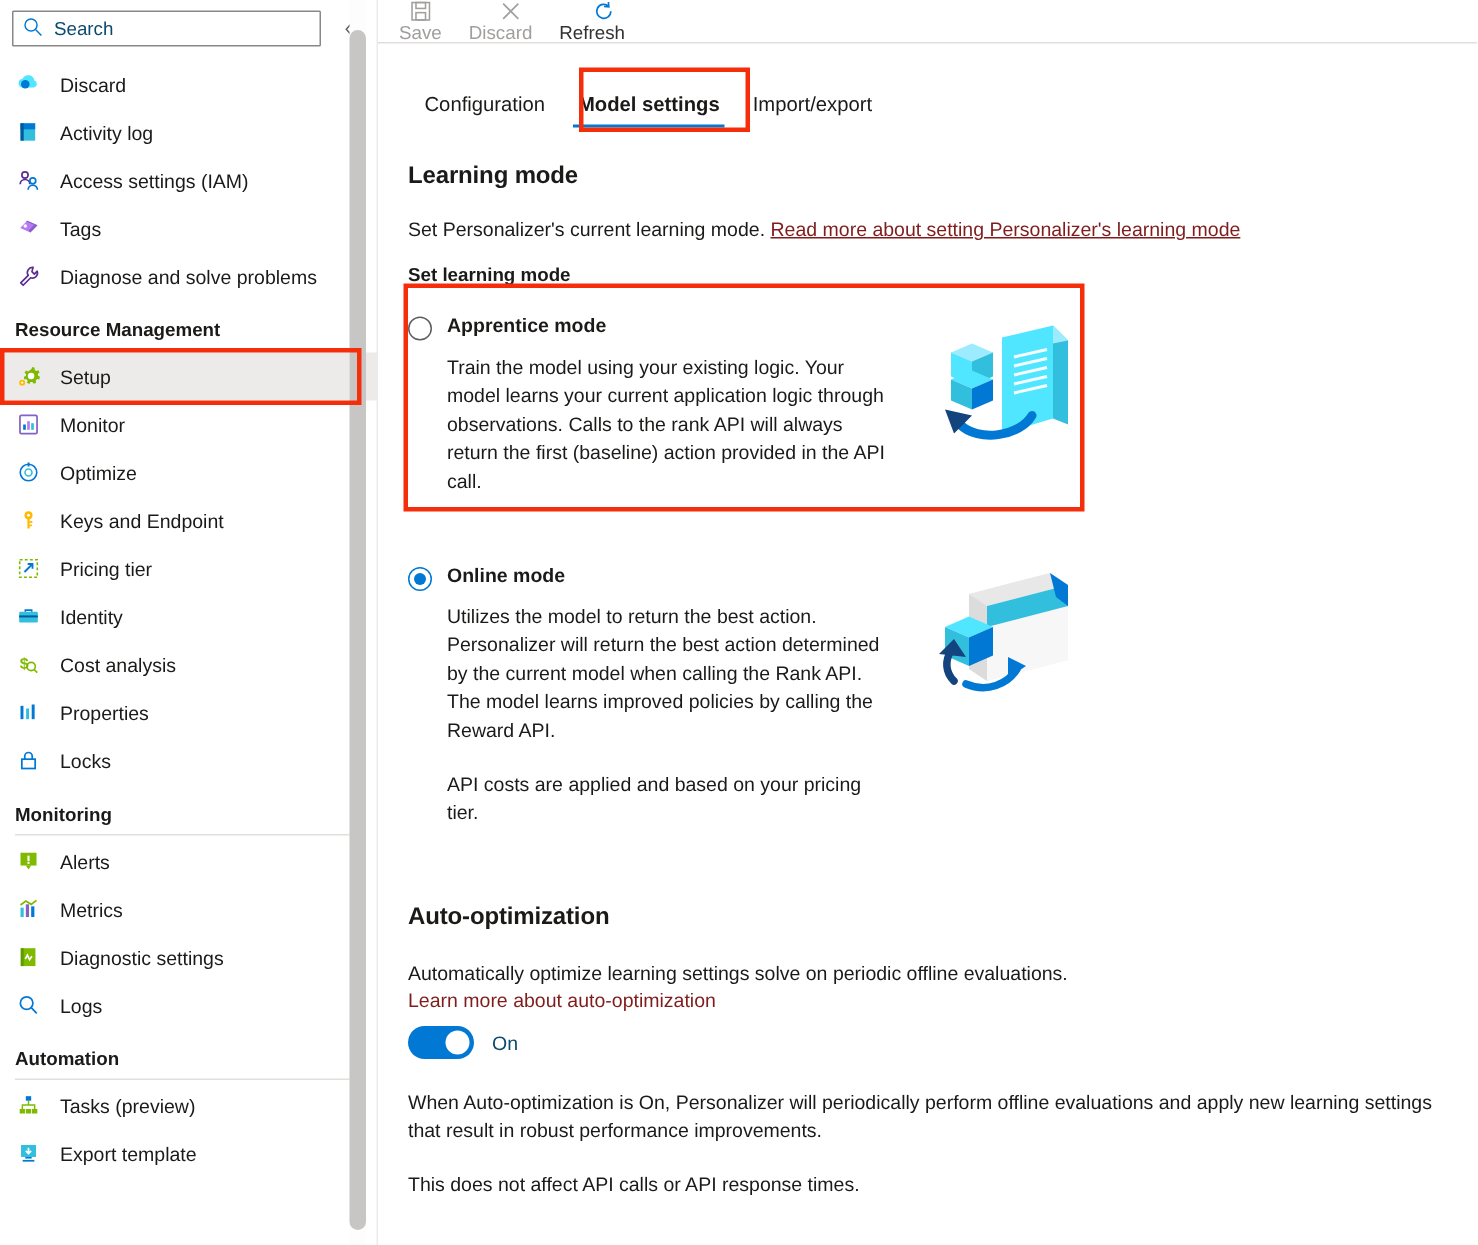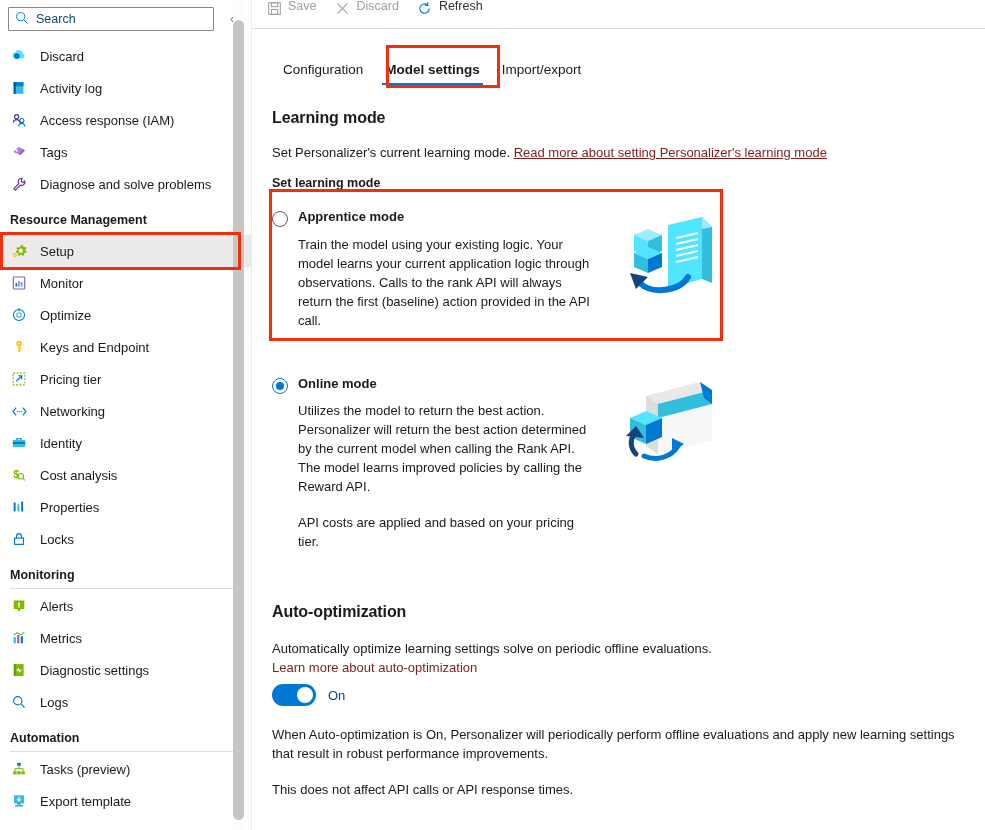--- a/index.html
+++ b/index.html
@@ -99,25 +99,26 @@
     overflow: hidden;
   }
   .cmdbar {
     height: 29px;
     display: flex; align-items: center;
     padding-left: 10px;
     border-bottom: 1px solid #e1dfdd;
     background: #fff;
   }
   .cmd {
-    display: flex; align-items: flex-start;
+    display: flex; align-items: flex-end;
     height: 28px; padding: 0 10px 0 4px;
     margin-right: 4px;
     cursor: pointer;
     color: #323130;
+    flex-direction: column;
   }
   .cmd.disabled { color: #a19f9d; cursor: default; }
   .cmd .ico { width: 16px; height: 16px; margin-right: 6px; display:flex; align-items:center; justify-content:center;}
   .cmd .lbl { font-size: 12.5px; line-height: 1; }
 
   .tabs {
     display: flex; align-items: flex-end;
     padding-left: 20px;
     height: 48px;
     margin-top: 8px;
@@ -250,21 +251,21 @@
 
       <div class="nav-item">
         <span class="ico">
           <svg width="17" height="17" viewBox="0 0 18 18">
             <circle cx="6" cy="5" r="2.2" fill="none" stroke="#5c2d91" stroke-width="1.2"></circle>
             <path d="M2.6 11.5a3.4 3.4 0 0 1 6.8 0" fill="none" stroke="#5c2d91" stroke-width="1.2"></path>
             <circle cx="11.5" cy="9" r="2.1" fill="none" stroke="#0078d4" stroke-width="1.2"></circle>
             <path d="M8.2 15.4a3.3 3.3 0 0 1 6.6 0" fill="none" stroke="#0078d4" stroke-width="1.2"></path>
           </svg>
         </span>
-        <span class="lbl">Access response (IAM)</span>
+        <span class="lbl">Access settings (IAM)</span>
       </div>
 
       <div class="nav-item">
         <span class="ico">
           <svg width="17" height="17" viewBox="0 0 18 18">
             <path d="M2.6 8.4 7.6 3.4l7.2 3.2-5 5z" fill="#b77af4"></path>
             <path d="M7.6 3.4l7.2 3.2-5 5-1.3-1.3 4-4-6-2.6z" fill="#8661c5"></path>
             <circle cx="6.2" cy="7.1" r="1.2" fill="#fff"></circle>
           </svg>
         </span>
@@ -335,32 +336,20 @@
         <span class="ico">
           <svg width="16" height="16" viewBox="0 0 18 18">
             <rect x="2.4" y="2.4" width="13.2" height="13.2" fill="none" stroke="#7fba00" stroke-width="1.2" stroke-dasharray="2.2 1.6"></rect>
             <path d="M6 11.6 11.6 6" stroke="#0078d4" stroke-width="1.4"></path>
             <polyline points="8.4,5.6 12,5.6 12,9.2" fill="none" stroke="#0078d4" stroke-width="1.4"></polyline>
           </svg>
         </span>
         <span class="lbl">Pricing tier</span>
       </div>
 
-      <div class="nav-item">
-        <span class="ico">
-          <svg width="17" height="17" viewBox="0 0 18 18">
-            <polyline points="5.4,5 2.2,9 5.4,13" fill="none" stroke="#0078d4" stroke-width="1.3"></polyline>
-            <polyline points="12.6,5 15.8,9 12.6,13" fill="none" stroke="#0078d4" stroke-width="1.3"></polyline>
-            <circle cx="7" cy="9" r="0.9" fill="#32bedd"></circle>
-            <circle cx="9" cy="9" r="0.9" fill="#32bedd"></circle>
-            <circle cx="11" cy="9" r="0.9" fill="#32bedd"></circle>
-          </svg>
-        </span>
-        <span class="lbl">Networking</span>
-      </div>
 
       <div class="nav-item">
         <span class="ico">
           <svg width="16" height="16" viewBox="0 0 18 18">
             <rect x="2" y="5.5" width="14" height="8" rx="0.8" fill="#32bedd"></rect>
             <rect x="2" y="8.2" width="14" height="1.5" fill="#005a9e"></rect>
             <path d="M6.6 5.5V4.2h4.8v1.3" fill="none" stroke="#0078d4" stroke-width="1.2"></path>
           </svg>
         </span>
         <span class="lbl">Identity</span>

